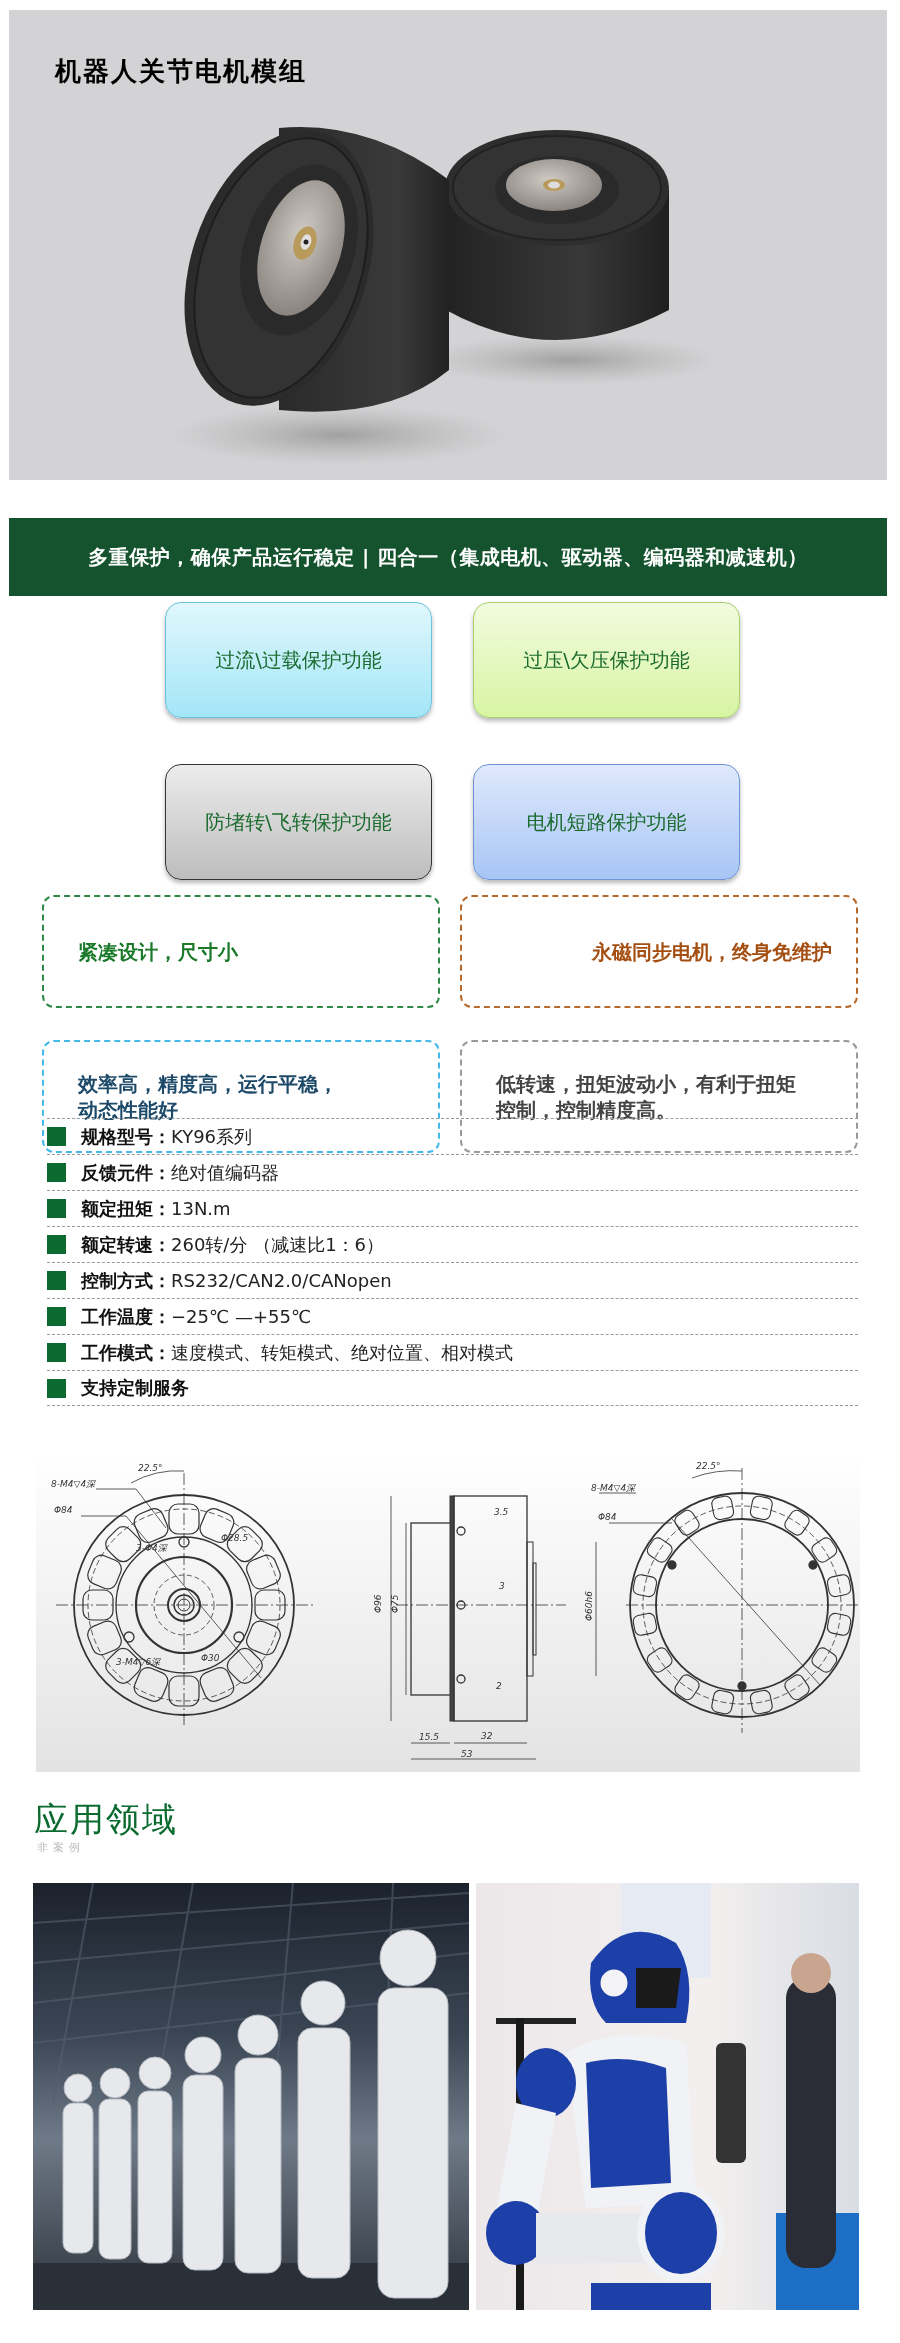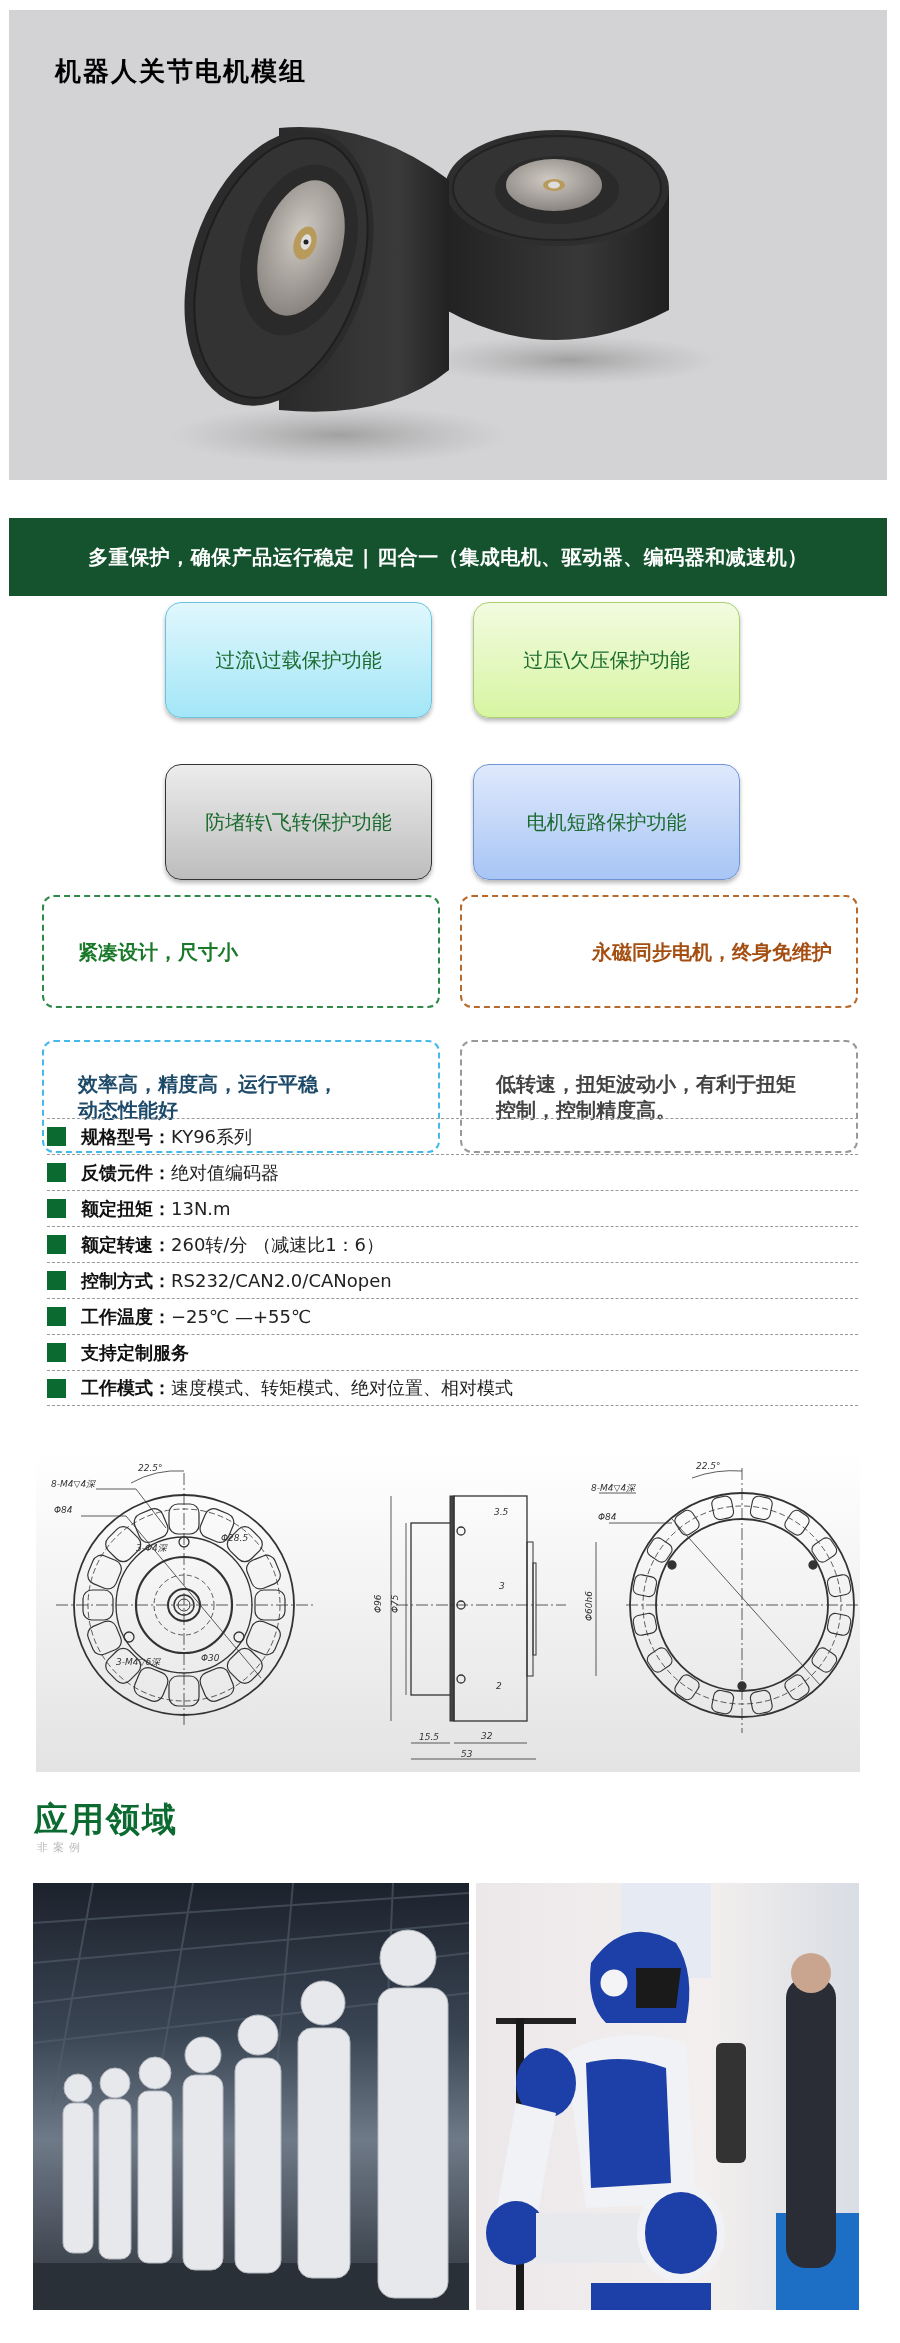--- a/index.html
+++ b/index.html
@@ -44,21 +44,21 @@
   .spec-row { height: 36px; border-top: 1.5px dashed #9a9a9a; display: flex; align-items: center; }
   .spec-row:last-child { border-bottom: 1.5px dashed #9a9a9a; }
   .spec-sq { width: 19px; height: 19px; background: #0b6a2f; margin-right: 15px; flex-shrink: 0; }
   .spec-label { font-weight: bold; font-size: 18px; color: #111; }
   .spec-value { font-size: 18px; color: #222; }
 
   
   .drawing { left: 36px; top: 1453px; width: 824px; height: 319px; background: linear-gradient(#ffffff, #e3e3e3); font-style: italic; }
 
   
-  .app-title { left: 34px; top: 1797px; font-size: 34px; font-weight: bold; color: #0b6a2f; letter-spacing: 2px; }
+  .app-title { left: 34px; top: 1797px; font-size: 34px; font-weight: normal; color: #0b6a2f; letter-spacing: 2px; }
   .app-sub { left: 37px; top: 1840px; font-size: 11px; color: #bbbbbb; letter-spacing: 5px; }
   .photo { top: 1883px; height: 427px; overflow: hidden; }
   .photo1 { left: 33px; width: 436px; background: linear-gradient(180deg, #1c222c 0%, #3a4554 35%, #6f7a88 60%, #2c323a 100%); }
   .photo2 { left: 476px; width: 383px; background: linear-gradient(90deg, #ece8ea 0%, #f3efee 60%, #d9dde4 100%); }
 </style>
 </head>
 <body>
 
 <div class="abs hero">
   <svg width="878" height="470" viewBox="0 0 878 470">
@@ -168,27 +168,27 @@
     <span class="spec-label">控制方式：</span>
     <span class="spec-value">RS232/CAN2.0/CANopen</span>
   </div>
   <div class="spec-row">
     <div class="spec-sq"></div>
     <span class="spec-label">工作温度：</span>
     <span class="spec-value">−25℃ —+55℃</span>
   </div>
   <div class="spec-row">
     <div class="spec-sq"></div>
+    <span class="spec-label">工作模式：</span>
+    <span class="spec-value">速度模式、转矩模式、绝对位置、相对模式</span>
+  </div>
+  <div class="spec-row">
+    <div class="spec-sq"></div>
     <span class="spec-label">支持定制服务</span>
     <span class="spec-value"></span>
-  </div>
-  <div class="spec-row">
-    <div class="spec-sq"></div>
-    <span class="spec-label">工作模式：</span>
-    <span class="spec-value">速度模式、转矩模式、绝对位置、相对模式</span>
   </div>
 </div>
 
 <div class="abs drawing">
   <svg width="824" height="319" viewBox="0 0 824 319" fill="none" stroke="#333" stroke-width="1.3" font-family="DejaVu Sans, sans-serif">
 
     <g>
       <line x1="20" y1="152" x2="280" y2="152" stroke-dasharray="12 3 2 3" stroke-width="0.8"></line>
       <line x1="148" y1="20" x2="148" y2="275" stroke-dasharray="12 3 2 3" stroke-width="0.8"></line>
       <circle cx="148" cy="152" r="110" stroke-width="1.8"></circle>

